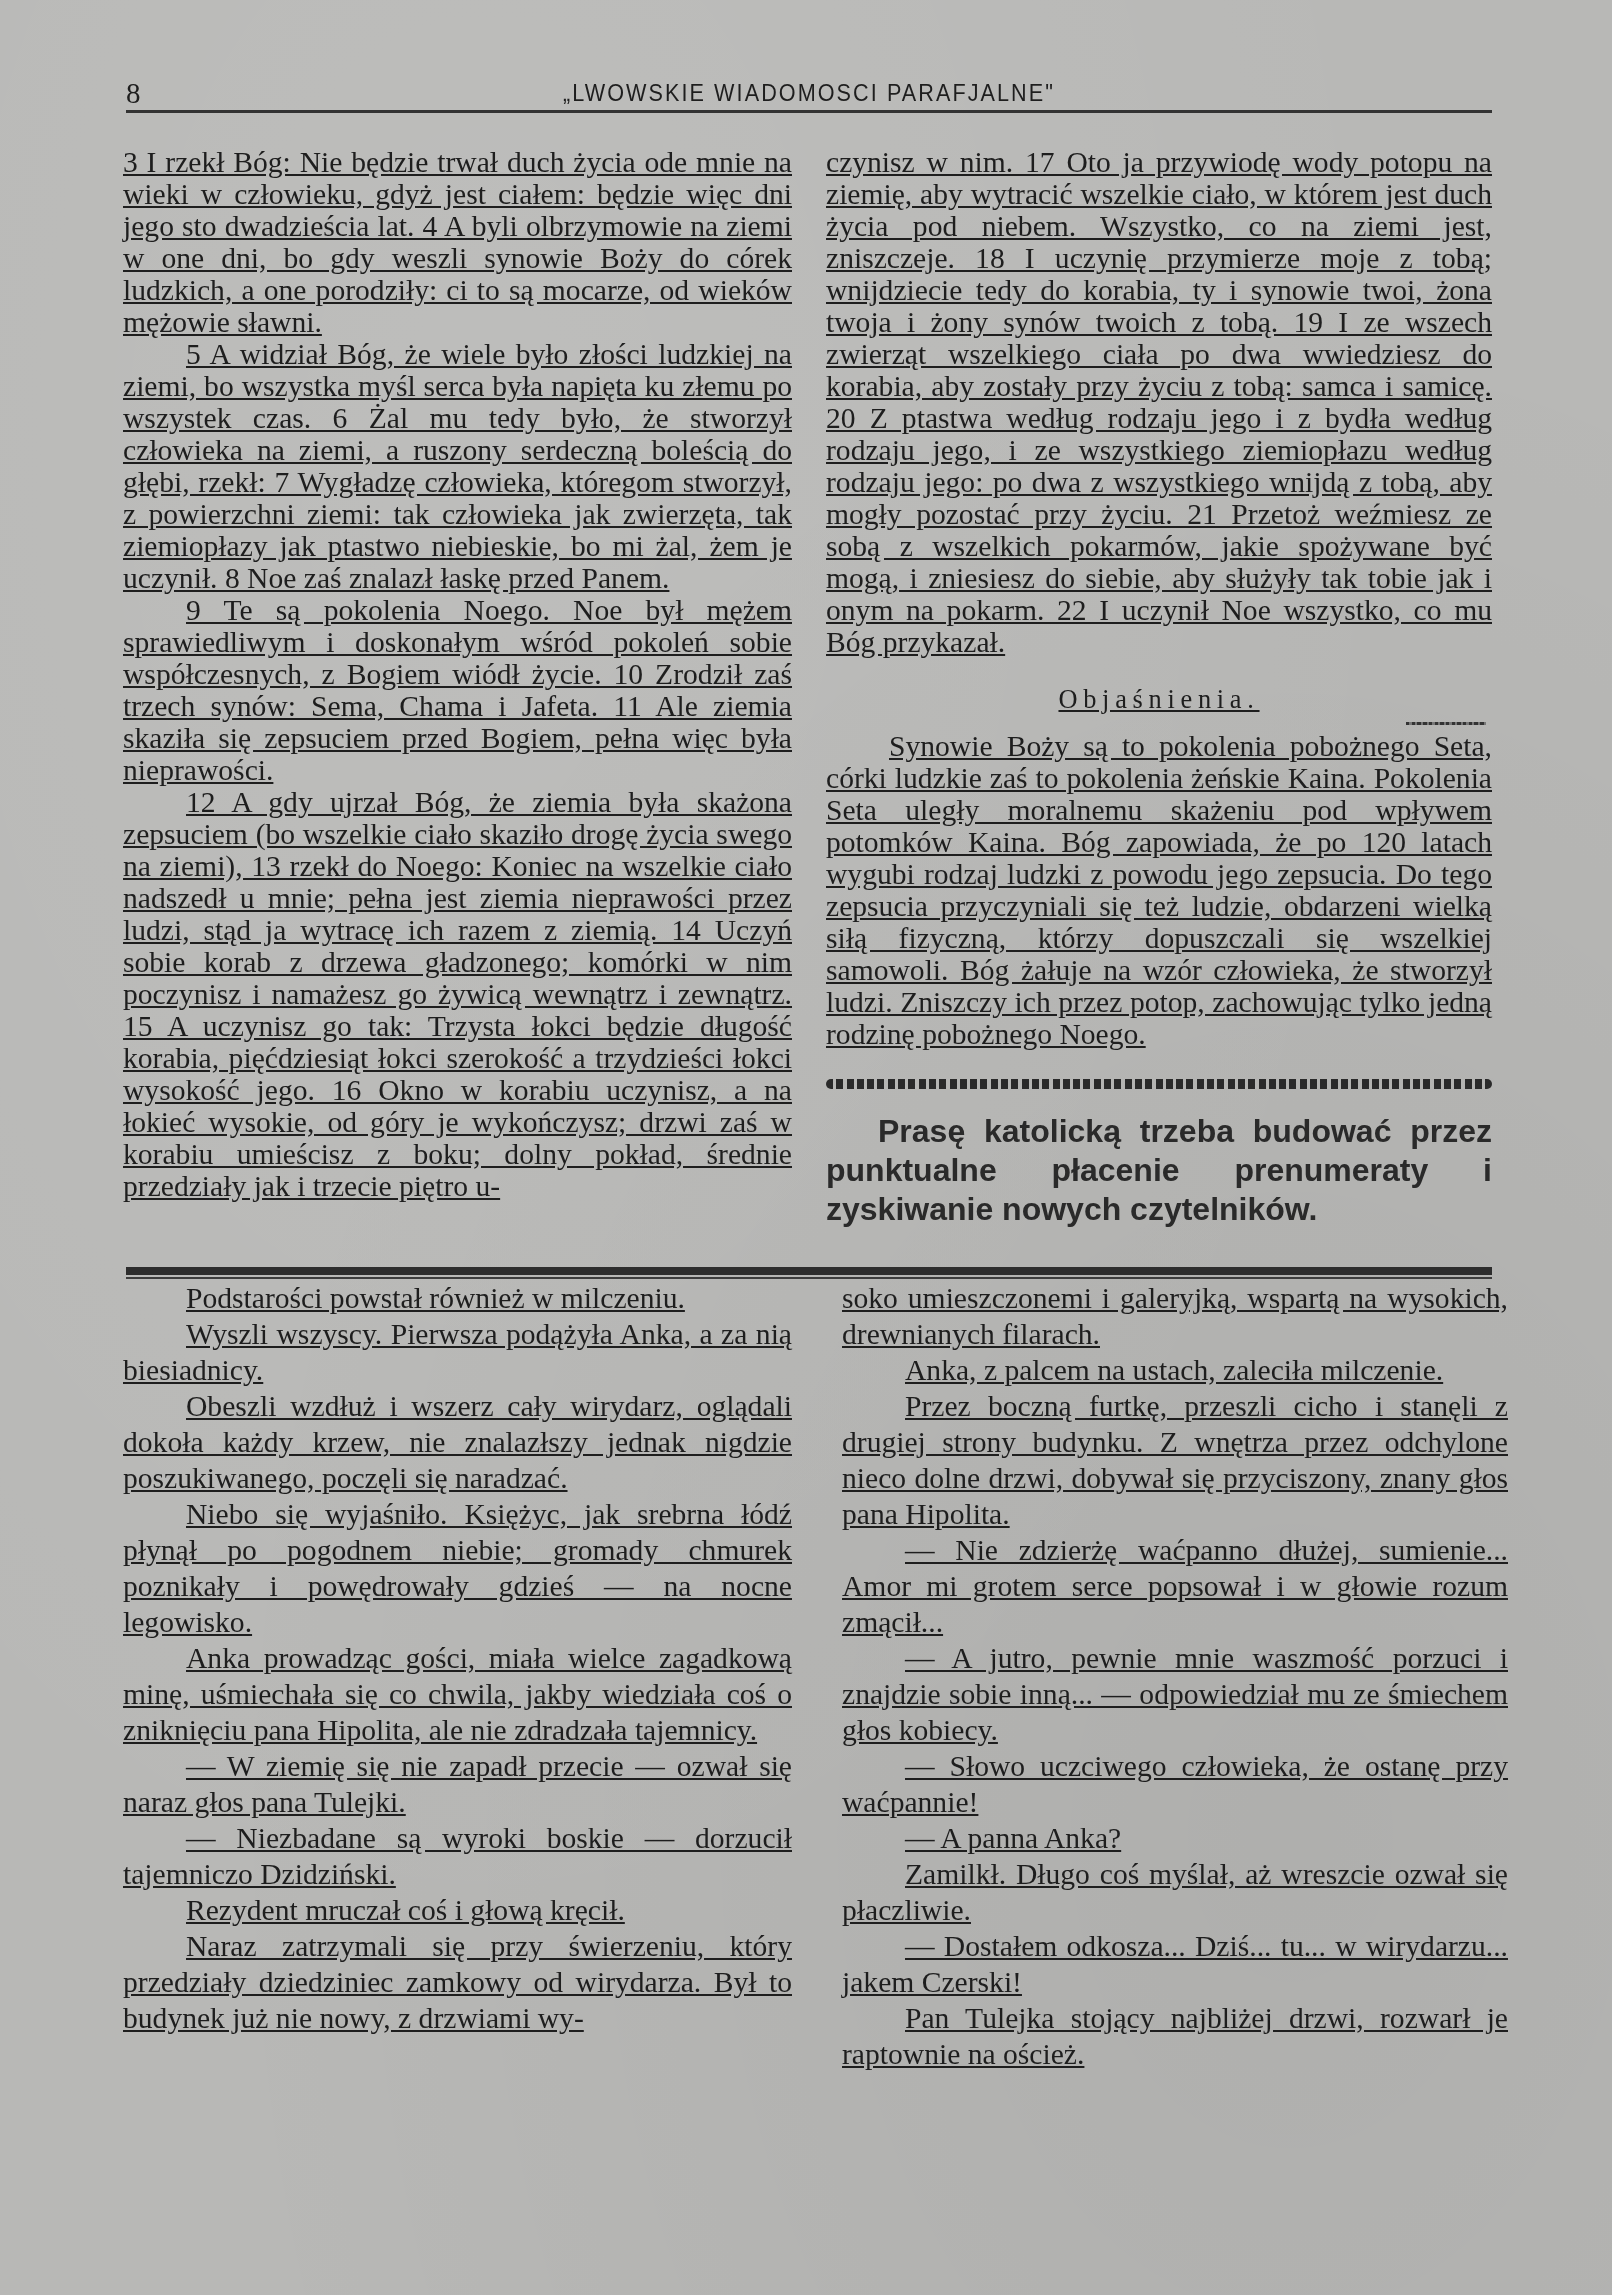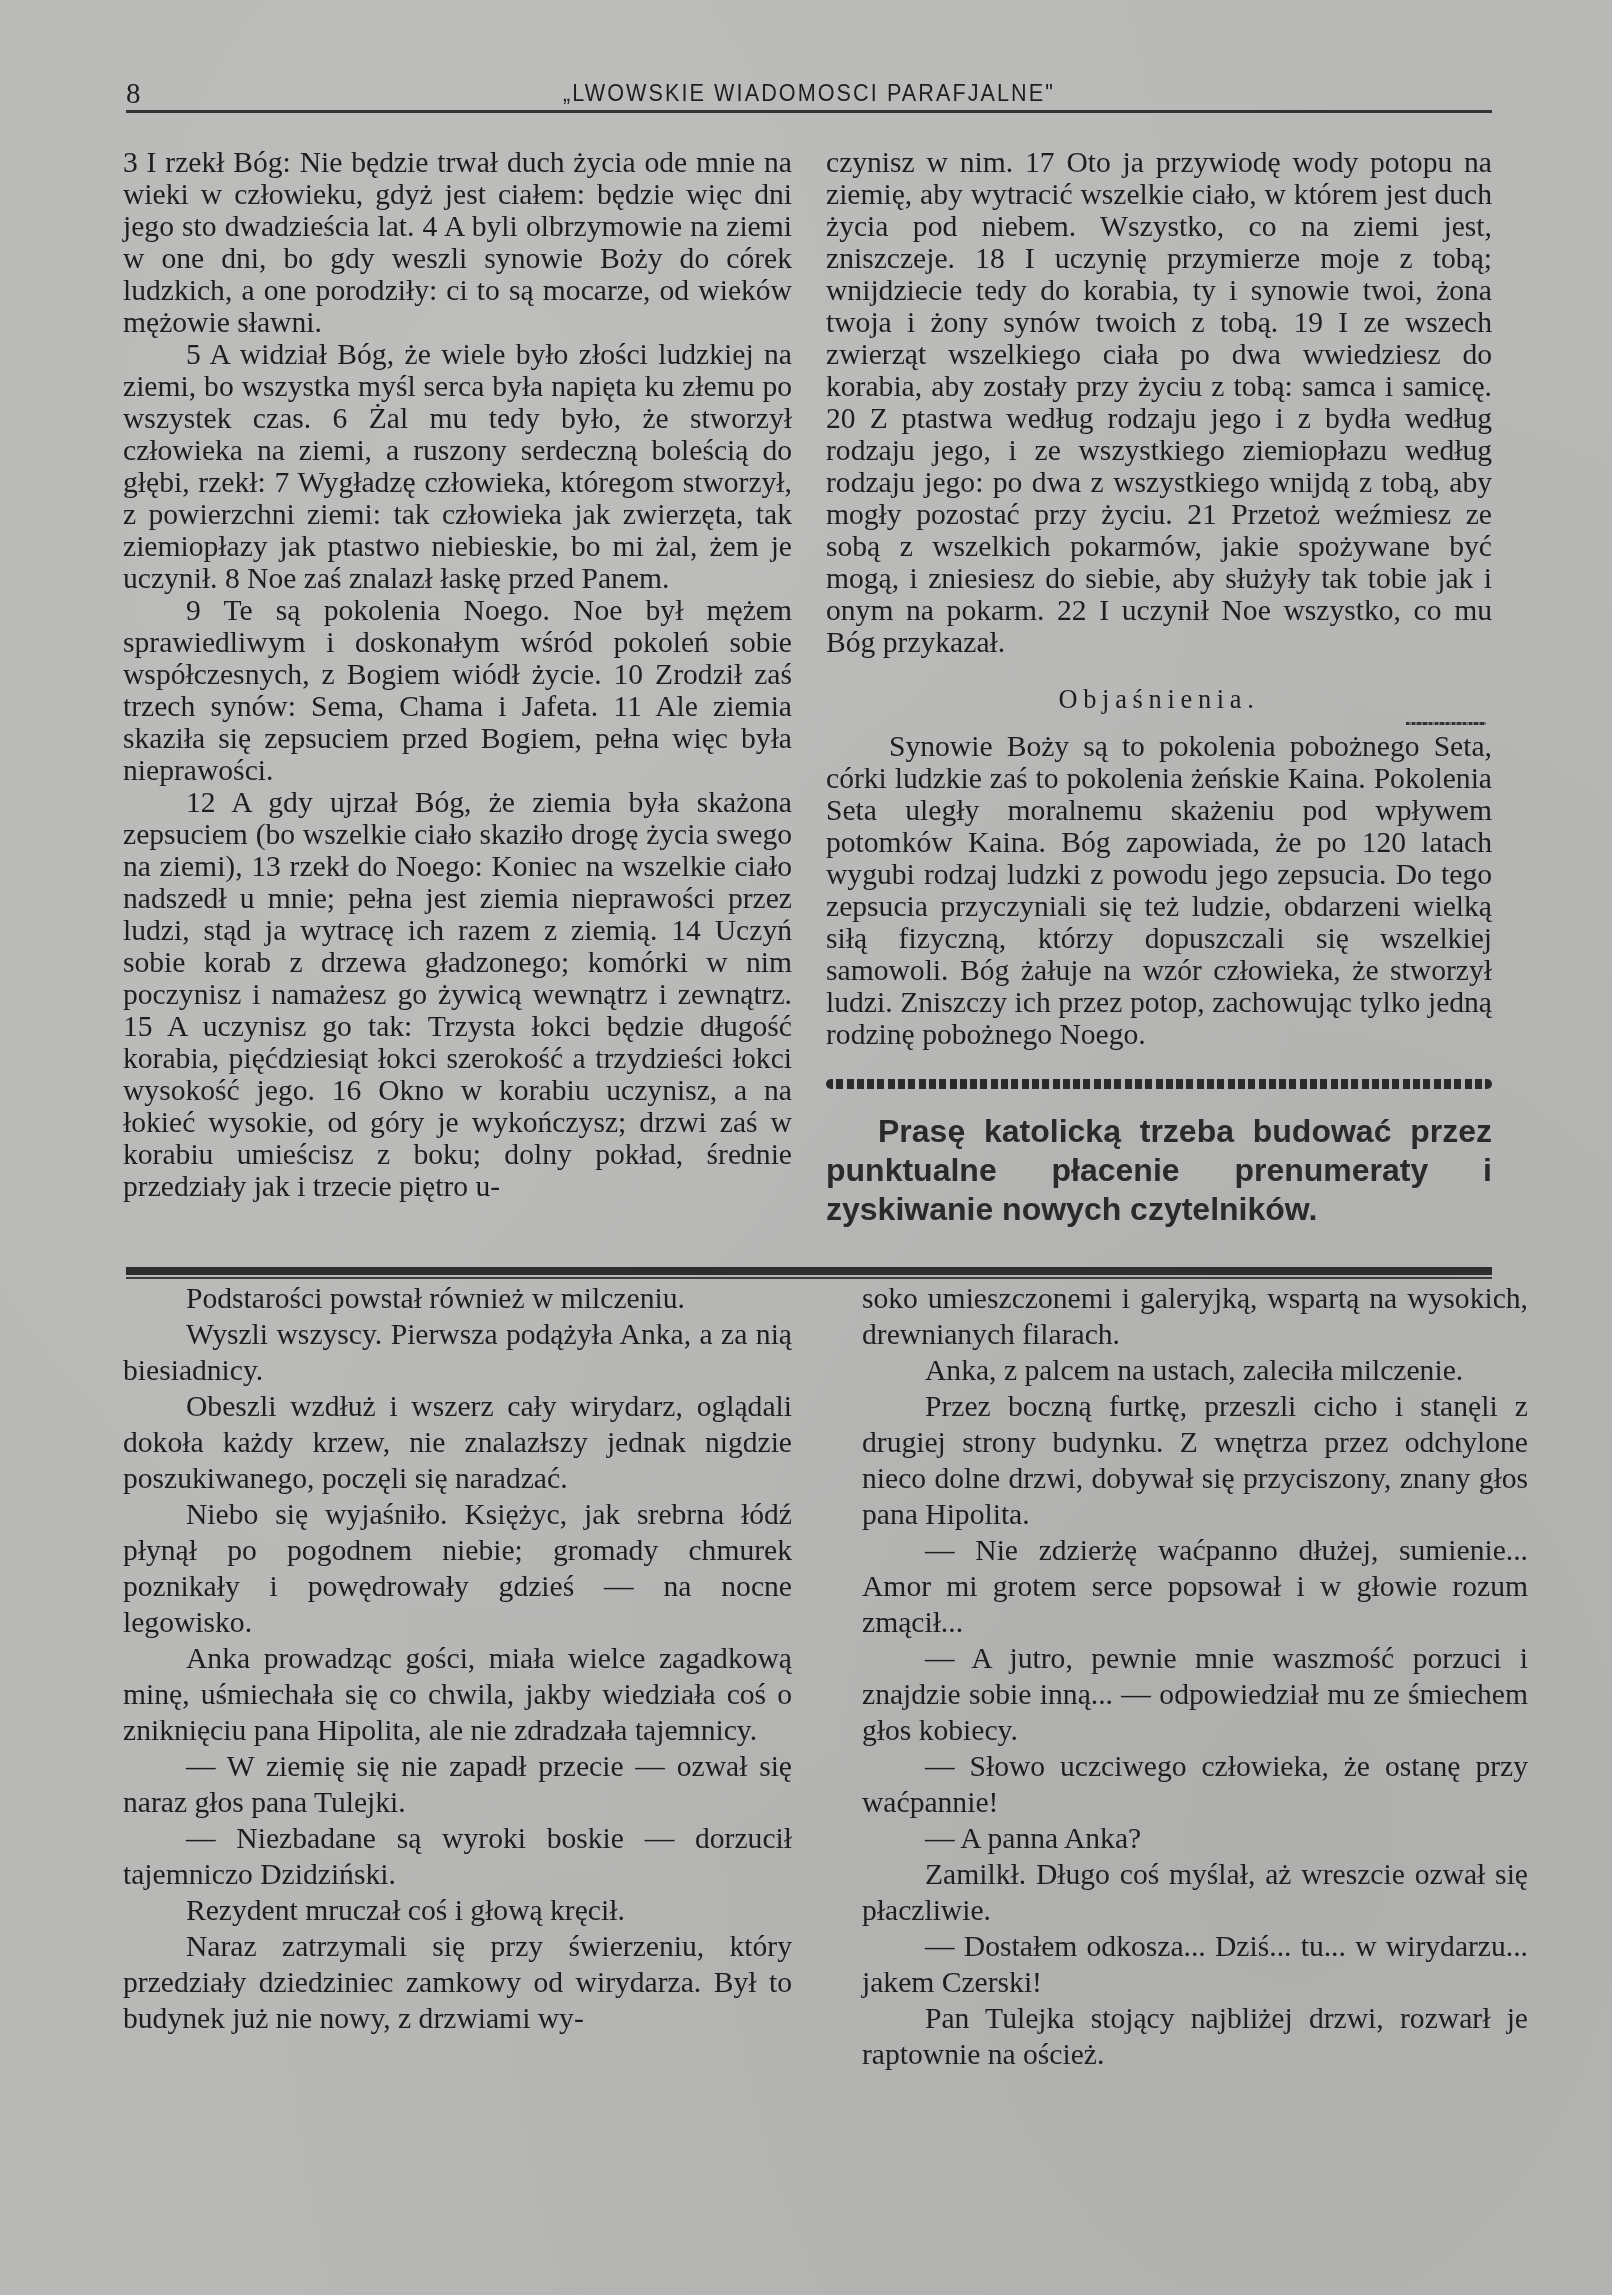--- a/index.html
+++ b/index.html
@@ -30,26 +30,26 @@
     font-family: "Liberation Sans", "DejaVu Sans", sans-serif;
     transform: scaleX(0.9);
   }
   .header-rule {
     position: absolute; left: 126px; top: 110px; width: 1366px; height: 3.4px; background: #333;
   }
   .col {
     position: absolute; font-size: 29.6px; line-height: 32px; text-align: justify;
     hyphens: manual;
   }
-  .col p { margin: 0; }
+  .col p { margin: 0; text-decoration: underline; }
   .col p.indent { text-indent: 63px; }
   .col-top-left { left: 123px; top: 146px; width: 669px; }
   .col-top-right { left: 826px; top: 146px; width: 666px; }
   .col-bot-left { left: 123px; top: 1280px; width: 669px; line-height: 36px; }
-  .col-bot-right { left: 862px; top: 1280px; width: 666px; line-height: 36px; }
+  .col-bot-right { left: 842px; top: 1280px; width: 666px; line-height: 36px; }
   .col-bot-left p, .col-bot-right p { margin: 0; }
   .section-heading {
     text-align: center; letter-spacing: 5.7px; margin: 25px 0 11.5px 0 !important;
     font-size: 26.4px;
   }
   .heading-rule {
     width: 80px; height: 3.4px; margin-left: auto; margin-right: 5.7px;
     background: repeating-linear-gradient(90deg, #333 0 3.4px, #777 3.4px 5.7px);
     margin-top: -4.6px; margin-bottom: 4.6px;
   }

